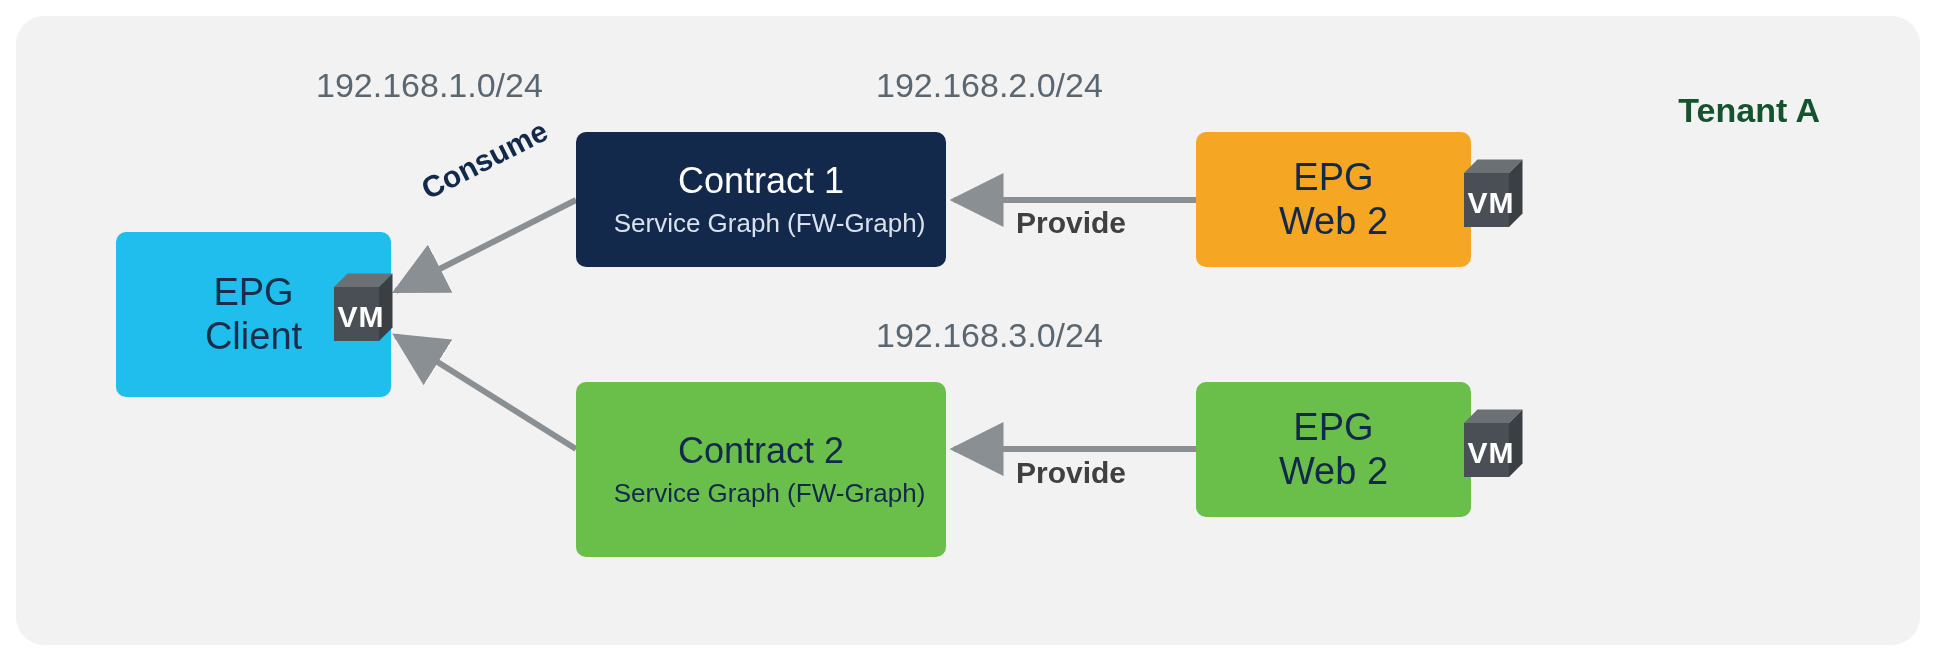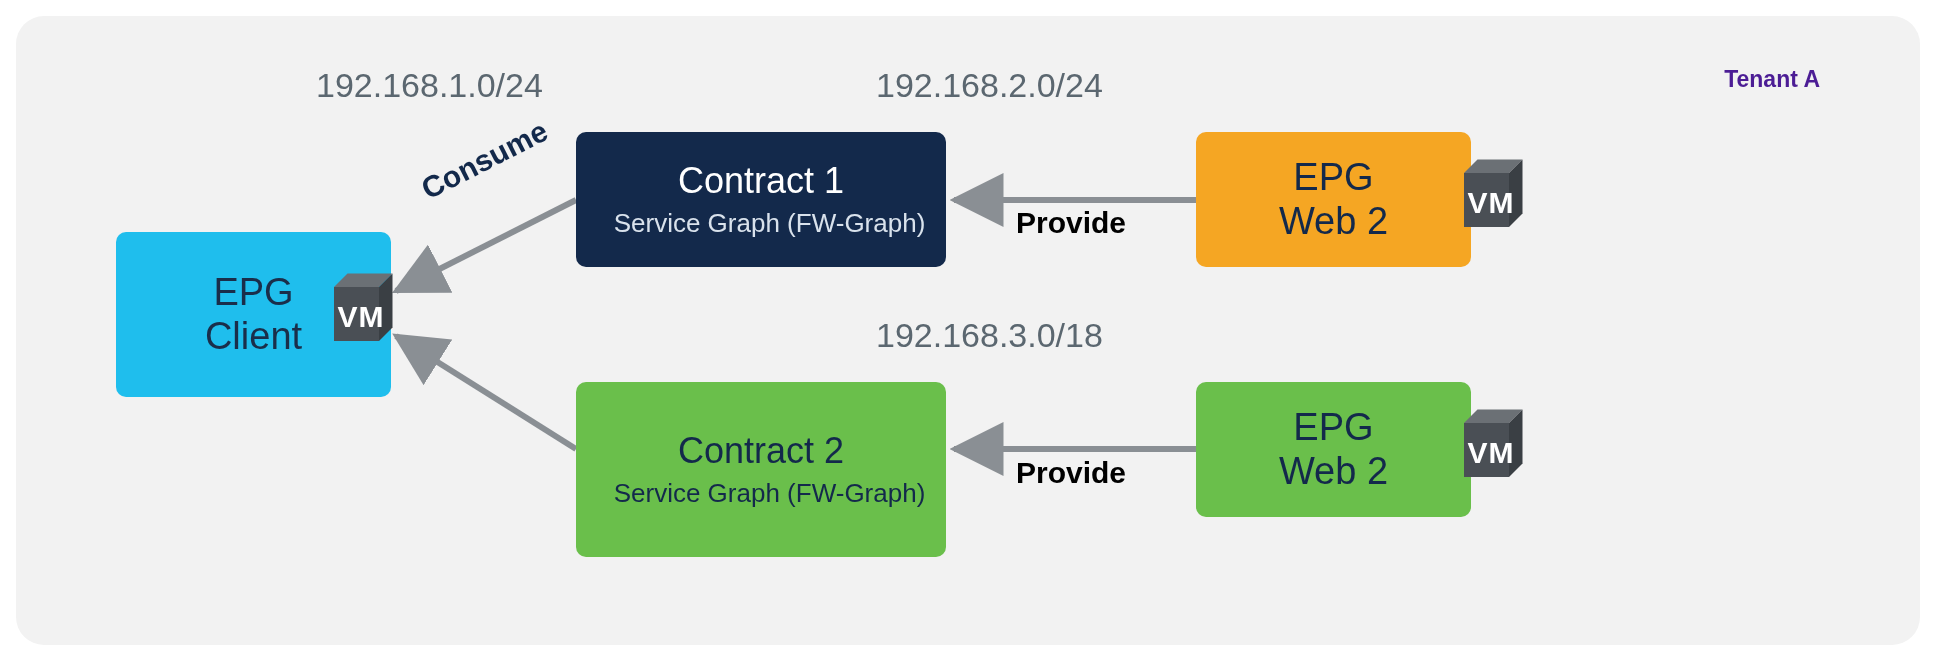--- a/index.html
+++ b/index.html
@@ -20,23 +20,24 @@
     overflow: hidden;
   }
   .subnet-label {
     position: absolute;
     font-size: 34px;
     color: #5b6770;
     font-weight: 400;
   }
   .tenant-label {
     position: absolute;
-    font-size: 23px;
-    color: #4c1d95;
-    font-weight: 700;
+    font-size: 34px;
+    color: #14532d;
+    font-weight: 700;
+    margin-top: 25px;
   }
   .node {
     position: absolute;
     border-radius: 10px;
     display: flex;
     flex-direction: column;
     align-items: center;
     justify-content: center;
     box-sizing: border-box;
     padding: 10px 20px;
@@ -120,39 +121,39 @@
     position: absolute;
     font-size: 30px;
     font-weight: 700;
     color: #13294b;
     transform-origin: left top;
   }
   .provide-label {
     position: absolute;
     font-size: 30px;
     font-weight: 700;
-    color: #000000;
+    color: #404040;
   }
 
   svg.edges {
     position: absolute;
     left: 0; top: 0;
     width: 1904px;
     height: 629px;
     pointer-events: none;
   }
 </style>
 </head>
 <body>
 
 <div class="canvas">
 
   <div class="subnet-label" style="left:300px; top:50px;">192.168.1.0/24</div>
   <div class="subnet-label" style="left:860px; top:50px;">192.168.2.0/24</div>
-  <div class="subnet-label" style="left:860px; top:300px;">192.168.3.0/18</div>
+  <div class="subnet-label" style="left:860px; top:300px;">192.168.3.0/24</div>
   <div class="tenant-label" style="right:100px; top:50px;">Tenant A</div>
 
   <svg class="edges" viewBox="0 0 1904 629">
     <defs>
       <marker id="arrow" viewBox="0 0 12 12" refX="11" refY="6" markerWidth="9" markerHeight="9" orient="auto-start-reverse">
         <path d="M0,0 L12,6 L0,12 z" fill="#8a8f94"></path>
       </marker>
     </defs>
 
     <line x1="560" y1="184" x2="380" y2="275" stroke="#8a8f94" stroke-width="6" marker-end="url(#arrow)"></line>

